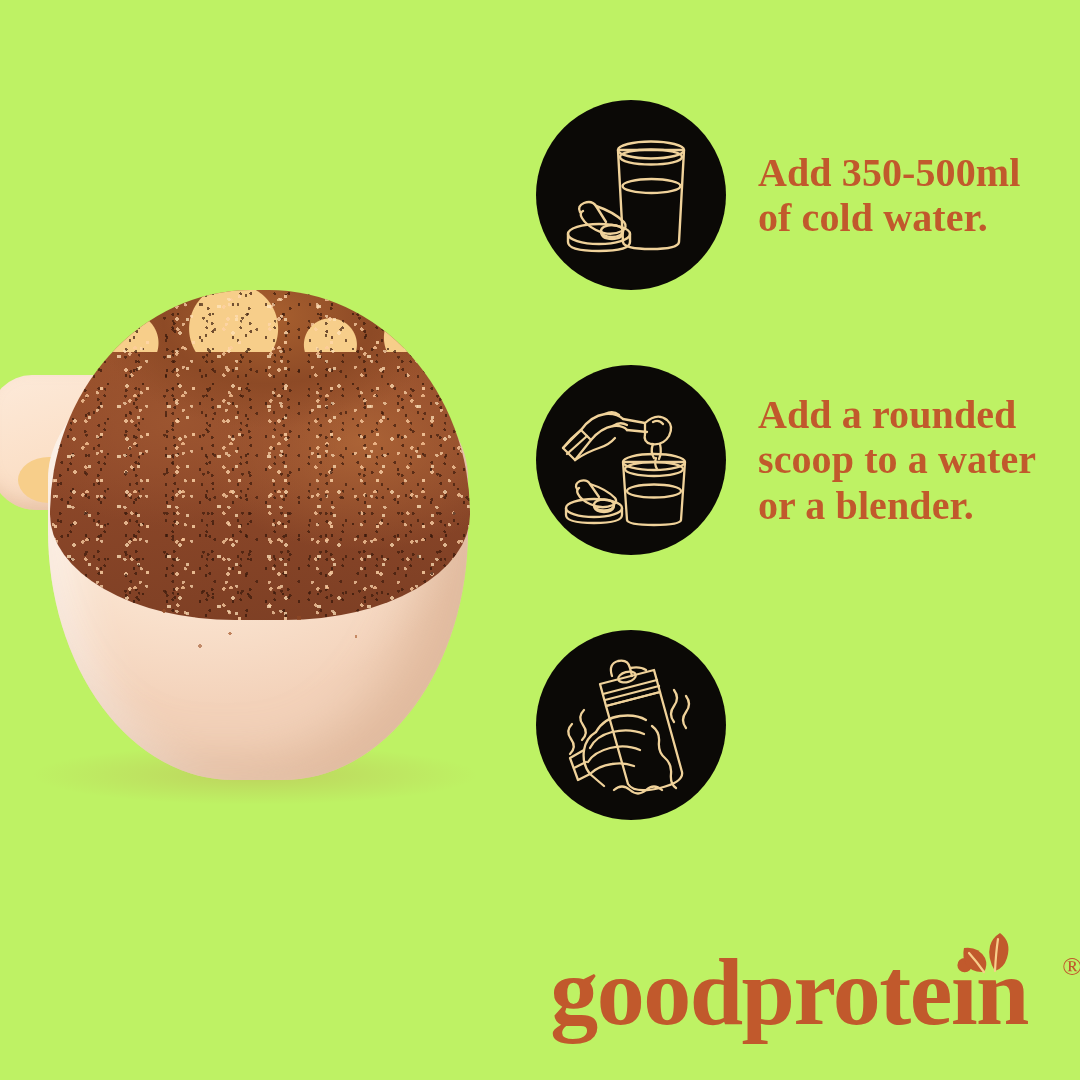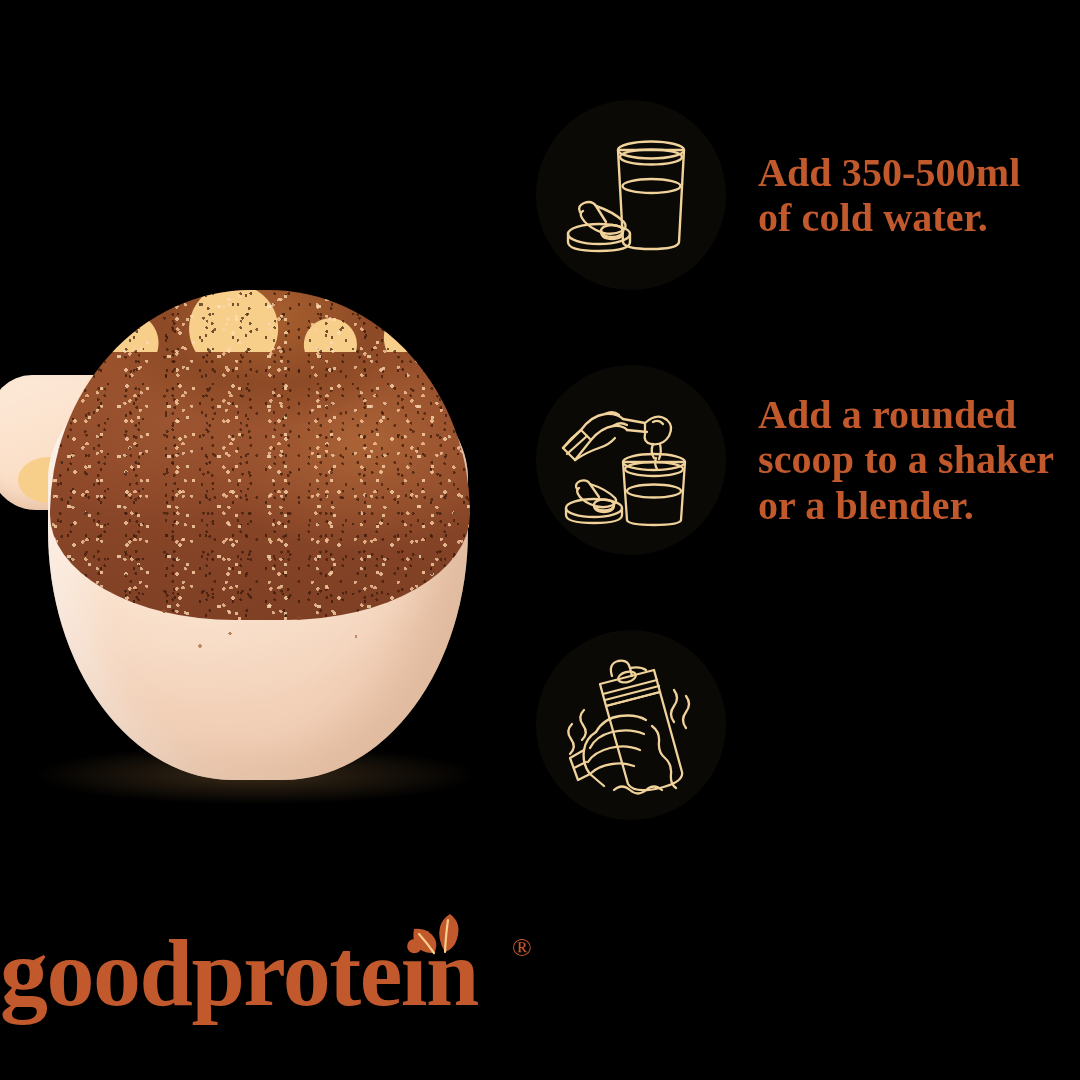--- a/index.html
+++ b/index.html
@@ -5,21 +5,21 @@
   html, body {
     margin: 0;
     padding: 0;
     background: #ffffff;
   }
   #canvas {
     position: relative;
     width: 1080px;
     height: 1080px;
     overflow: hidden;
-    background: #000000;
+    background: #bef264;
     font-family: "Liberation Serif", serif;
   }
 
   
   .product-photo {
     position: absolute;
     left: -10px;
     top: 290px;
     width: 520px;
     height: 500px;
@@ -194,23 +194,23 @@
     font-size: 40px;
     line-height: 1.13;
     letter-spacing: .1px;
     white-space: pre-line;
   }
 
   
   .logo-area {
     position: absolute;
     left: 0;
-    top: 925px;
+    top: 944px;
     width: 1028px;
-    text-align: left;
+    text-align: right;
   }
   .logo-wrap {
     position: relative;
     display: inline-block;
   }
   .logo-text {
     font-family: "Liberation Serif", serif;
     font-weight: bold;
     font-size: 96px;
     color: #c1592c;
@@ -309,21 +309,21 @@
             <ellipse cx="33" cy="116" rx="28" ry="9"></ellipse>
             <path d="M5 116 V123 Q5 131 33 131 Q61 131 61 123 V116"></path>
             <path d="M16 97 Q13 92 19 89 Q26 87 29 92 L38 105"></path>
             <path d="M29 92 Q45 97 54 106 Q57 110 52 113 Q41 118 29 112 Q20 108 17 102 Q15 98 18 96"></path>
             <ellipse cx="43" cy="113" rx="10" ry="5.5"></ellipse>
             <path d="M33 113 q0 7 10 7 q10 0 10 -7"></path>
           </svg>
         </span>
       </div>
       <div class="step-text">Add a rounded
-scoop to a shaker
+scoop to a water
 or a blender.</div>
     </div>
 
     <div class="step">
       <div class="step-badge">
         <span>
           <svg width="142" height="142" viewBox="0 0 142 142" fill="none" stroke="#F0D29A" stroke-width="2.3" stroke-linecap="round" stroke-linejoin="round">
 
             <path d="M46 52 L100 38 L122 118 Q124 128 100 134 Q74 140 68 130 Z"></path>
 

